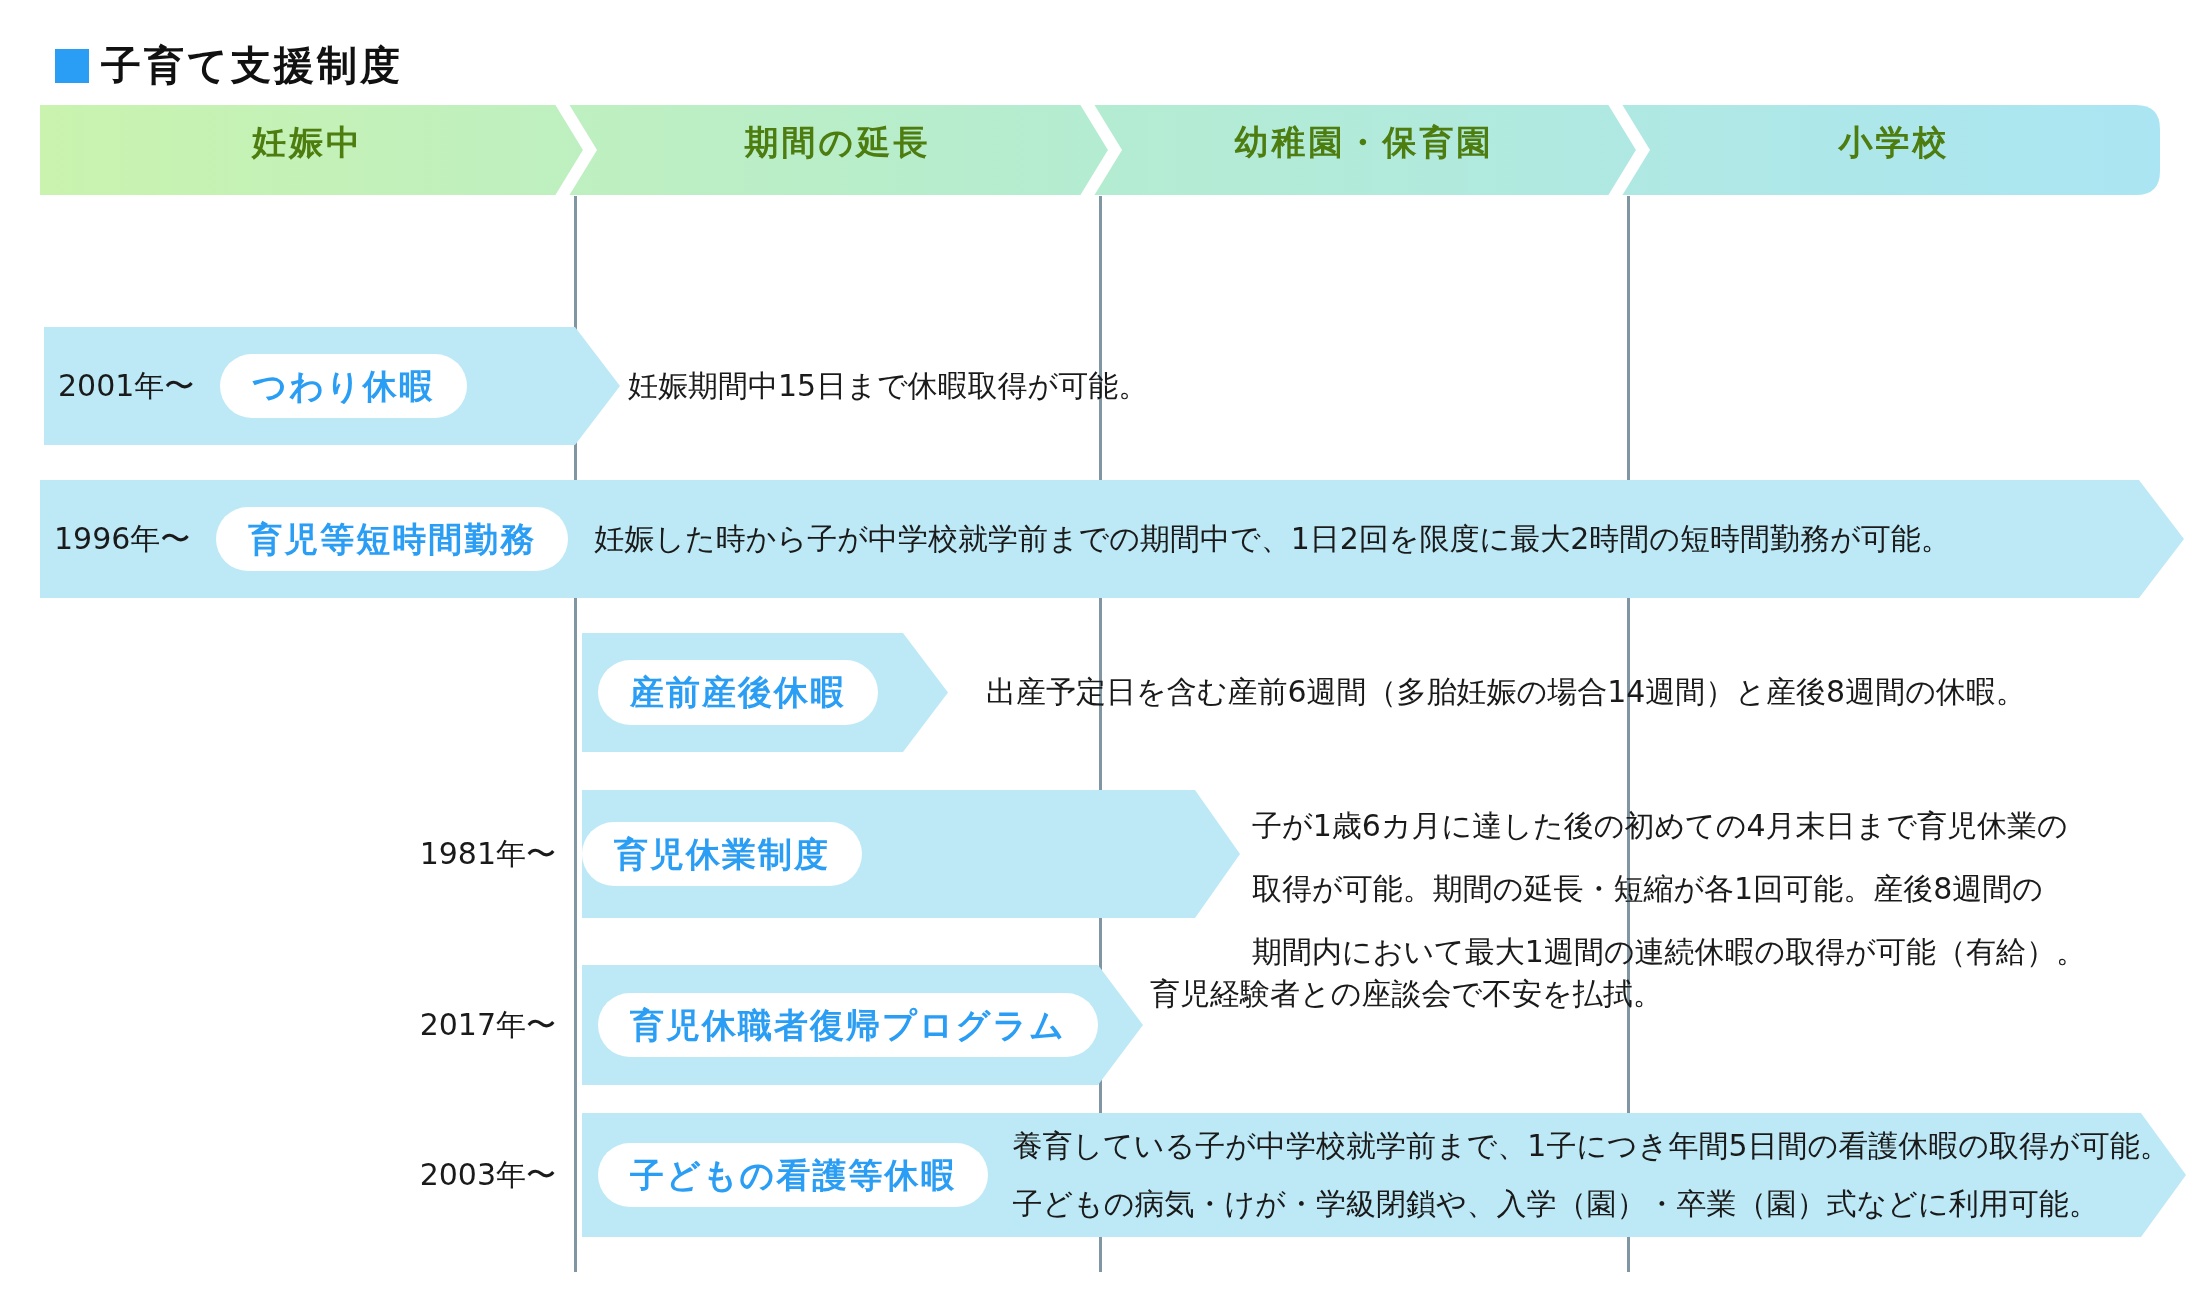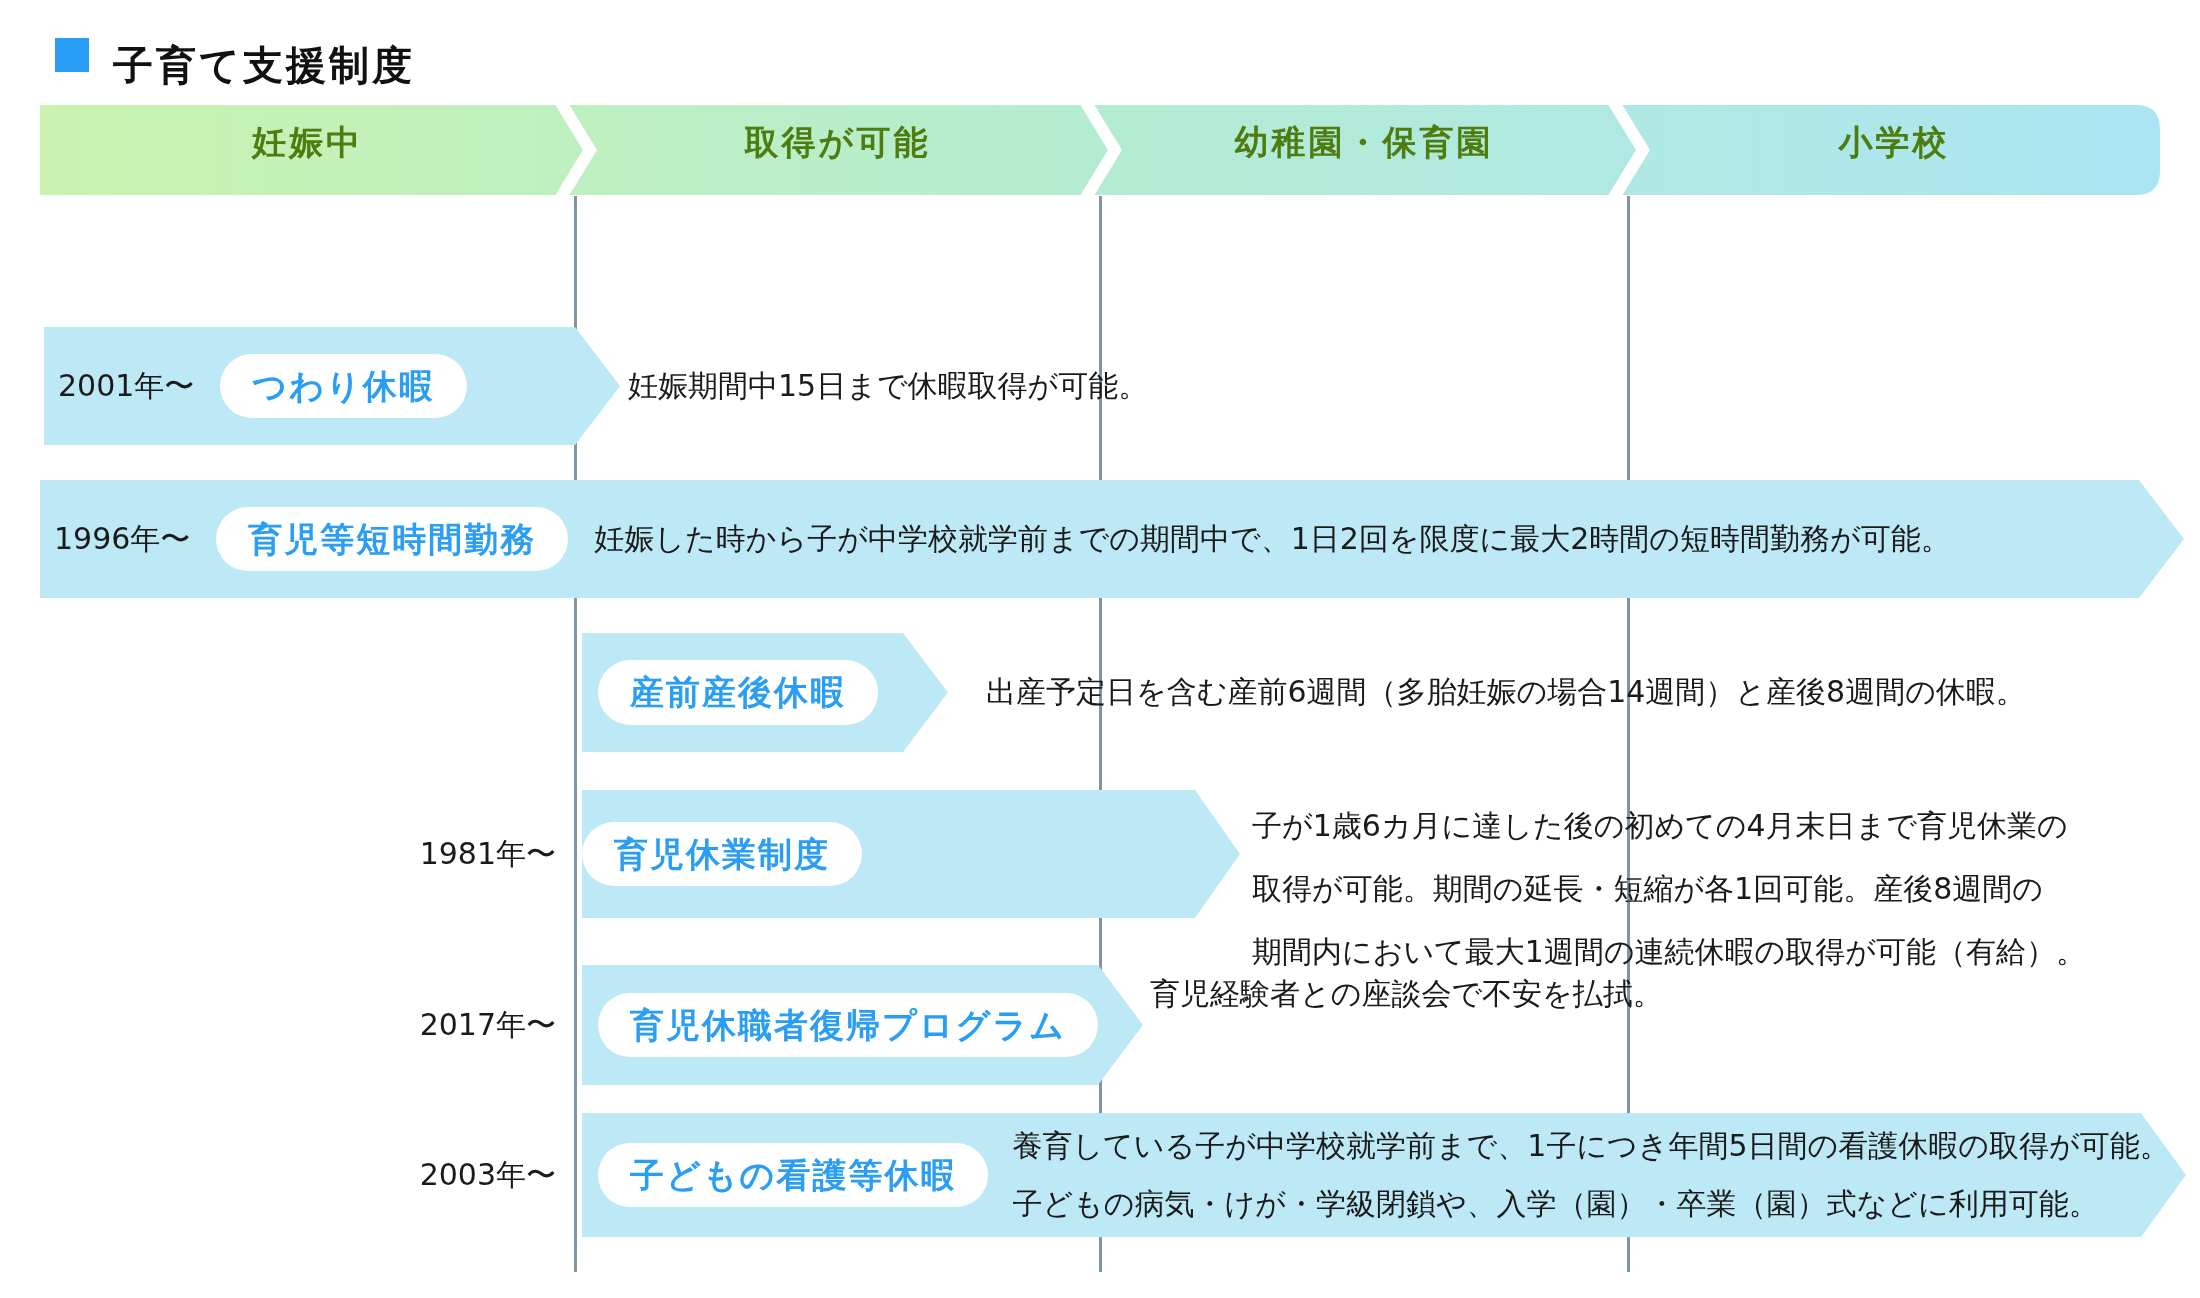--- a/index.html
+++ b/index.html
@@ -1,20 +1,20 @@
 <!DOCTYPE html>
 <html style="--accent: #2a9df4; --bar: #bde9f7; --line: #8096a3;"><head>
 <meta charset="utf-8">
 <style>
   html,body{margin:0;padding:0;background:#ffffff;}
   body{font-family:"DejaVu Sans","Liberation Sans",sans-serif;}
   .canvas{position:relative;width:2200px;height:1298px;background:#fff;overflow:hidden;}
 
   
-  .title{position:absolute;left:55px;top:38px;display:flex;align-items:flex-start;gap:24px;}
+  .title{position:absolute;left:55px;top:38px;display:flex;align-items:center;gap:12px;}
   .title .sq{width:34px;height:34px;background:var(--accent,#2a9df4);}
   .title .t{font-size:40px;font-weight:bold;color:#111;letter-spacing:3px;}
 
   
   .guide{position:absolute;top:196px;width:3px;height:1076px;background:var(--line,#8096a3);z-index:1;}
   .g1{left:574px}.g2{left:1099px}.g3{left:1627px}
 
   
   .hdr-svg{position:absolute;left:40px;top:105px;width:2120px;height:90px;z-index:2;}
   .hlabel{position:absolute;top:98px;height:90px;display:flex;align-items:center;justify-content:center;
@@ -72,21 +72,21 @@
         <stop offset="0.5" stop-color="#b4ecd2"></stop>
         <stop offset="1" stop-color="#abe5f3"></stop>
       </linearGradient>
     </defs>
     <path d="M0 0 H2096 Q2120 0 2120 24 V66 Q2120 90 2096 90 H0 Z" fill="url(#hgrad)"></path>
     <polyline points="520,-4 550,45 520,94" fill="none" stroke="#ffffff" stroke-width="12"></polyline>
     <polyline points="1045,-4 1075,45 1045,94" fill="none" stroke="#ffffff" stroke-width="12"></polyline>
     <polyline points="1573,-4 1603,45 1573,94" fill="none" stroke="#ffffff" stroke-width="12"></polyline>
   </svg>
   <div class="hlabel hl1">妊娠中</div>
-  <div class="hlabel hl2">取得が可能</div>
+  <div class="hlabel hl2">期間の延長</div>
   <div class="hlabel hl3">幼稚園・保育園</div>
   <div class="hlabel hl4">小学校</div>
 
   <div class="bar bar1">
     <span class="year">2001年〜</span>
     <span class="pill">つわり休暇</span>
   </div>
   <div class="desc d1">
     <div>妊娠期間中15日まで休暇取得が可能。</div>
   </div>

